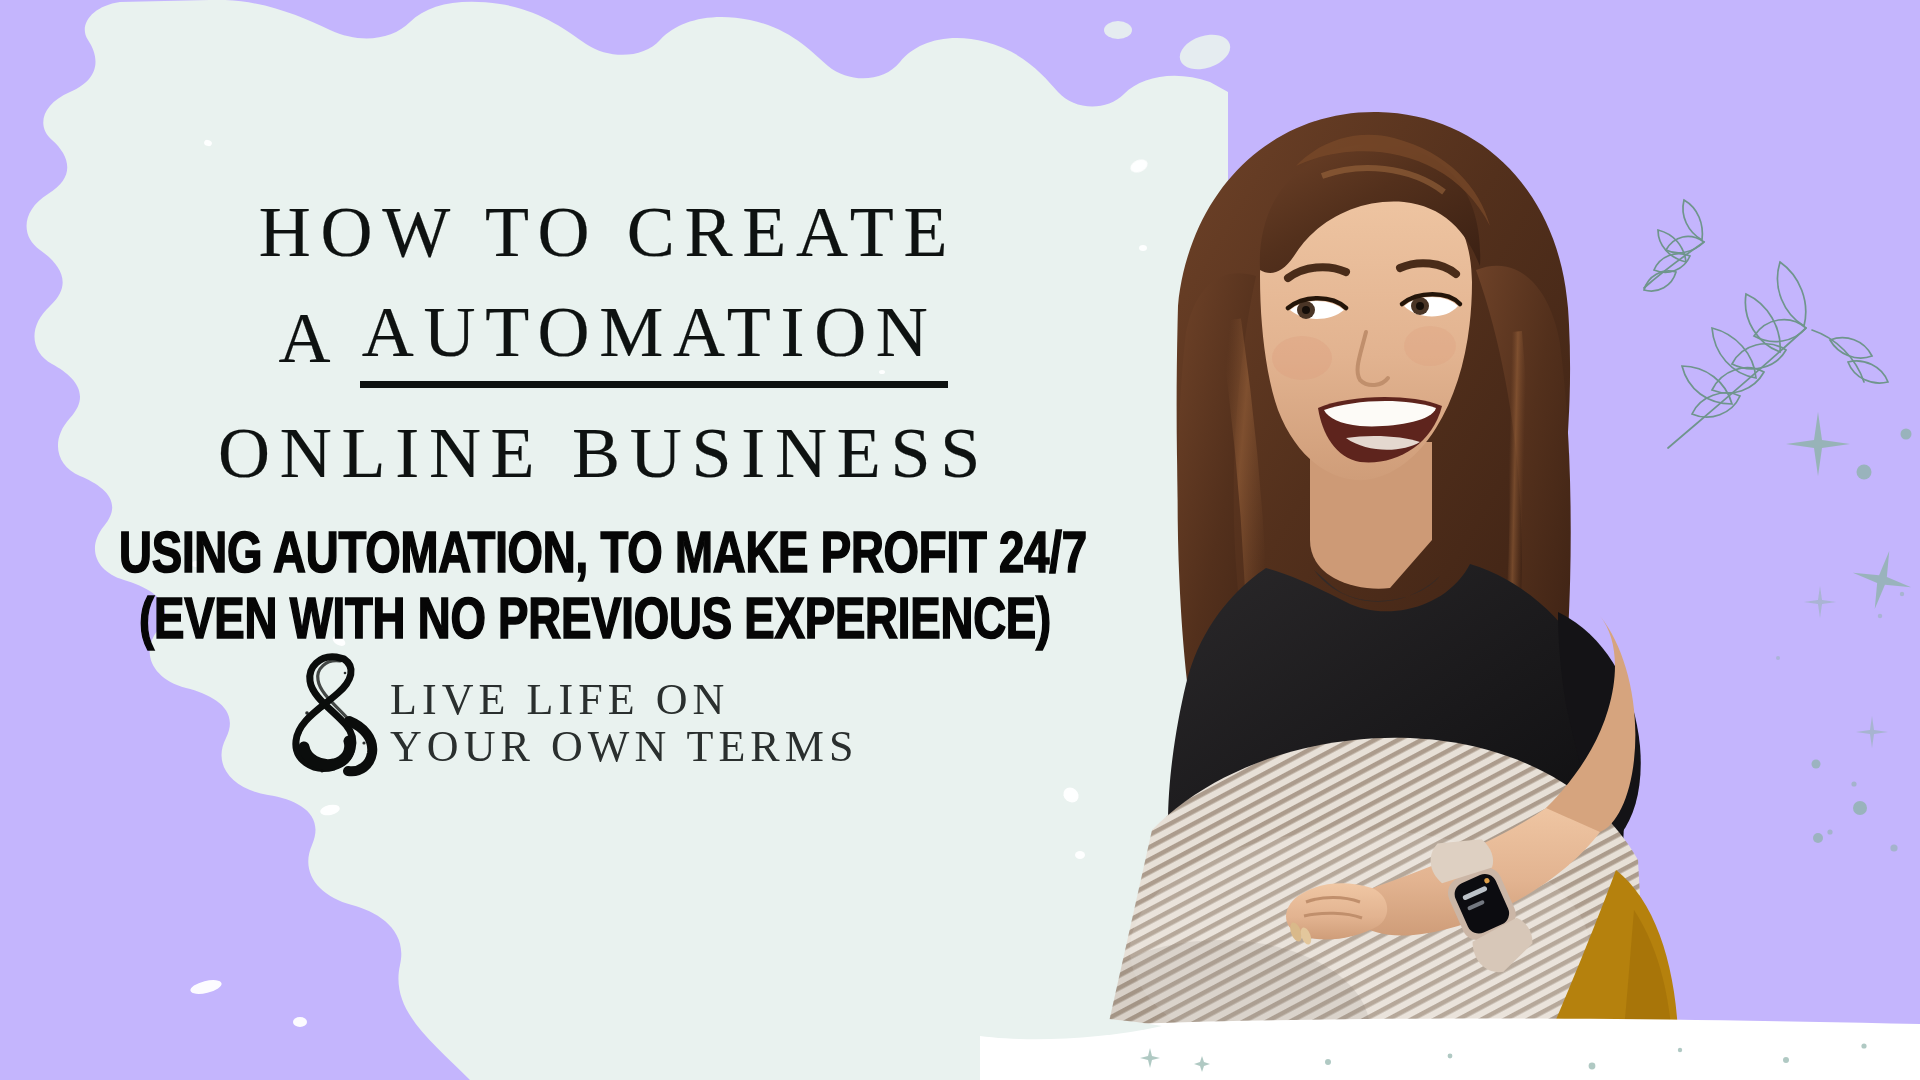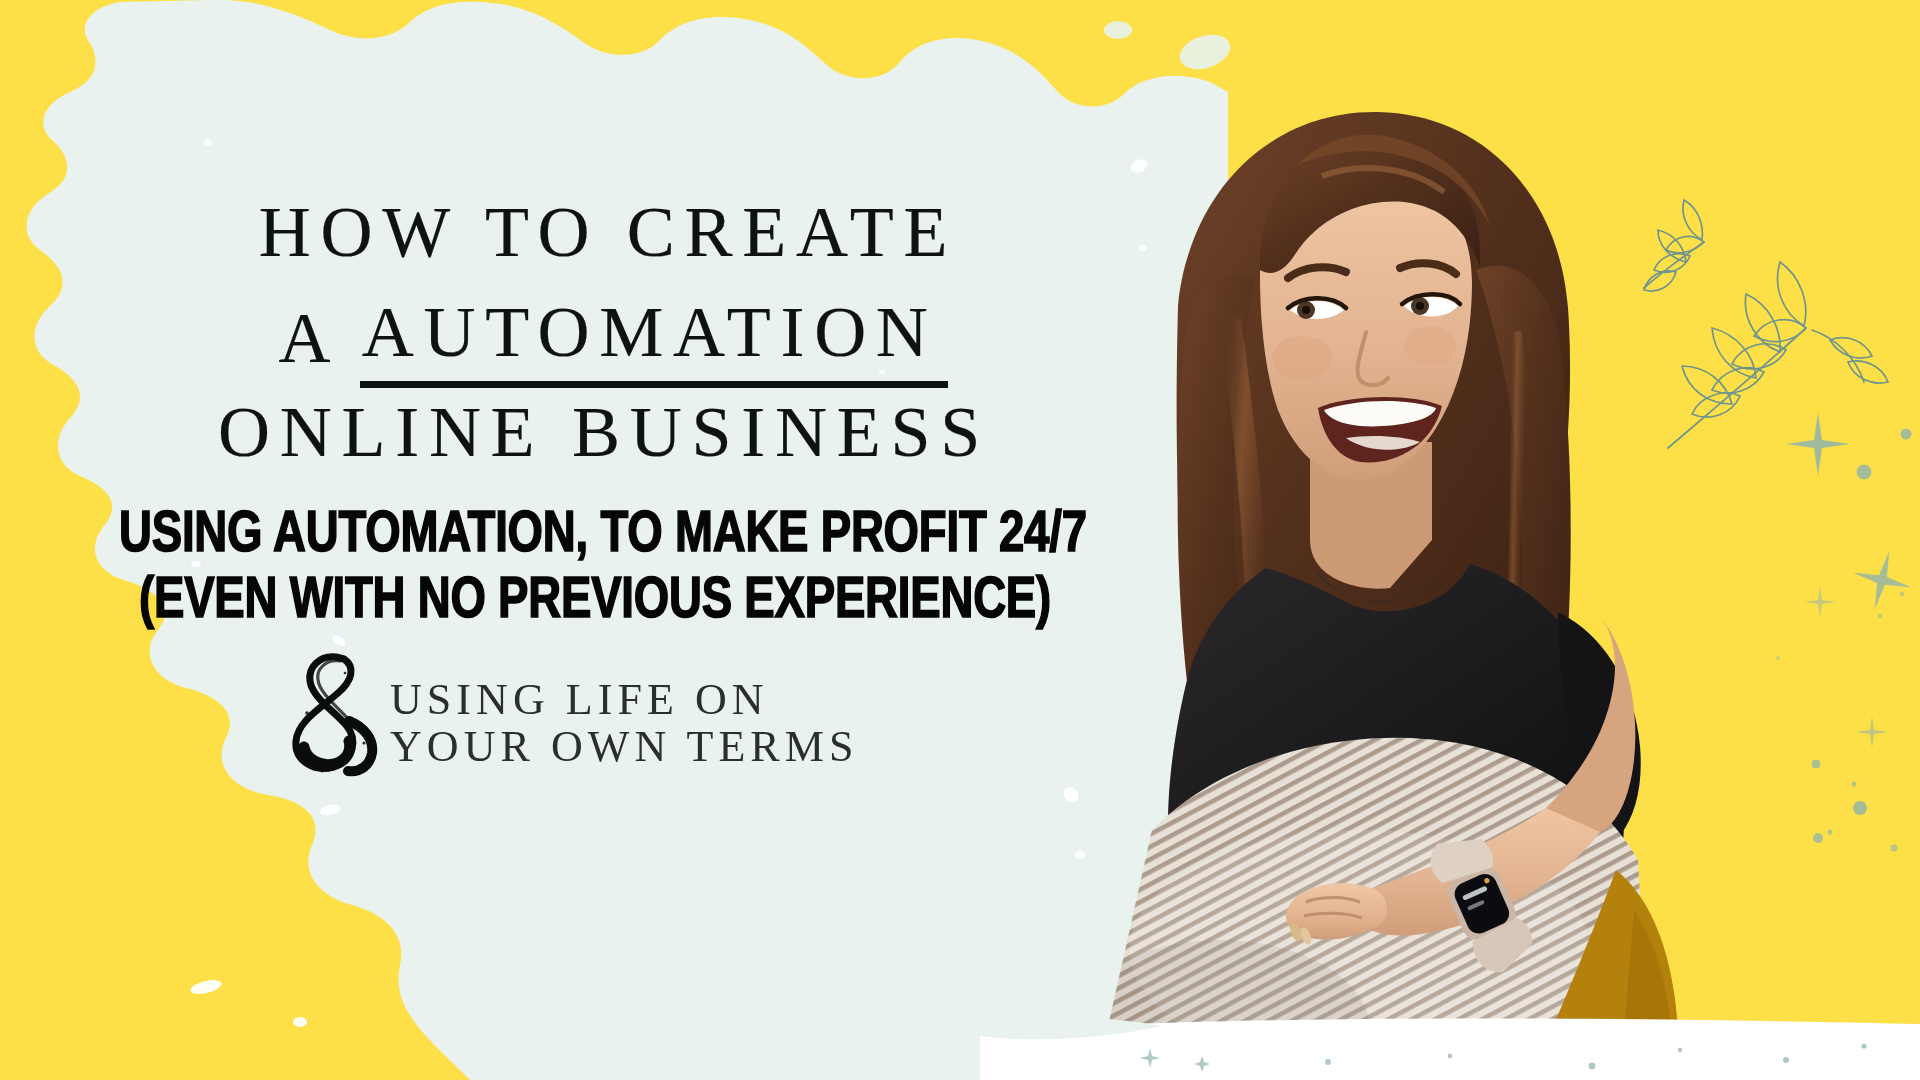--- a/index.html
+++ b/index.html
@@ -2,21 +2,21 @@
 <html><head>
 <meta charset="utf-8">
 <title>Promo Banner</title>
 <style>
   html,body{margin:0;padding:0;}
   body{
     width:1920px;height:1080px;overflow:hidden;
     background:#ffffff;
     font-family:"Liberation Serif", serif;
   }
-  #stage{position:relative;width:1920px;height:1080px;background:#fde047;overflow:hidden;}
+  #stage{position:relative;width:1920px;height:1080px;background:#c4b5fd;overflow:hidden;}
 
   
   #blob-layer{position:absolute;inset:0;}
   #blob-layer svg{position:absolute;top:0;left:0;width:1920px;height:1080px;}
 
   
   #copy{
     position:absolute;
     left:0; top:196px;
     width:1190px;
@@ -35,21 +35,21 @@
   #h-line1{font-size:72px;margin-left:26px;}
   #h-line2-wrap{
     font-size:72px;margin-top:23px;margin-left:26px;
     display:flex;justify-content:center;align-items:flex-end;gap:.30em;
   }
   #h-line2-a{}
   #h-underlined{position:relative;display:inline-block;}
   #h-underline-bar{
     position:absolute;left:-2px;right:-10px;bottom:-14px;height:7px;background:#0e1211;
   }
-  #h-line3{font-size:72px;margin-top:22px;margin-left:18px;}
+  #h-line3{font-size:72px;margin-top:43px;margin-left:18px;}
 
   .bold-line{
     font-family:"Liberation Sans","DejaVu Sans",sans-serif;
     font-weight:700;
     color:#060606;
     font-style:normal;
     letter-spacing:-0.005em;
     line-height:.98;
     white-space:nowrap;
     transform:scaleX(.80);
@@ -182,21 +182,21 @@
       <g fill="#0b0d0c" opacity=".85">
         <circle cx="31" cy="66" r="1.8"></circle>
           <circle cx="27" cy="78" r="1.4"></circle>
         <circle cx="88" cy="96" r="1.6"></circle>
           <circle cx="46" cy="124" r="1.5"></circle>
         <circle cx="69" cy="26" r="1.3"></circle>
           <circle cx="35" cy="44" r="1.2"></circle>
       </g>
     </svg>
     <div id="tag-text">
-      <div class="tag-line">USING LIFE ON</div>
+      <div class="tag-line">LIVE LIFE ON</div>
       <div class="tag-line">YOUR OWN TERMS</div>
     </div>
   </div>
 
   <div id="botanical">
     <svg viewBox="0 0 280 280" aria-hidden="true">
       <g fill="none" stroke="#6f958c" stroke-width="1.7" stroke-linecap="round">
 
         <path d="M4 108 C 22 92, 44 76, 64 62"></path>
         <path d="M64 62 C 50 52, 34 56, 26 70 C 38 76, 54 72, 64 62Z"></path>

